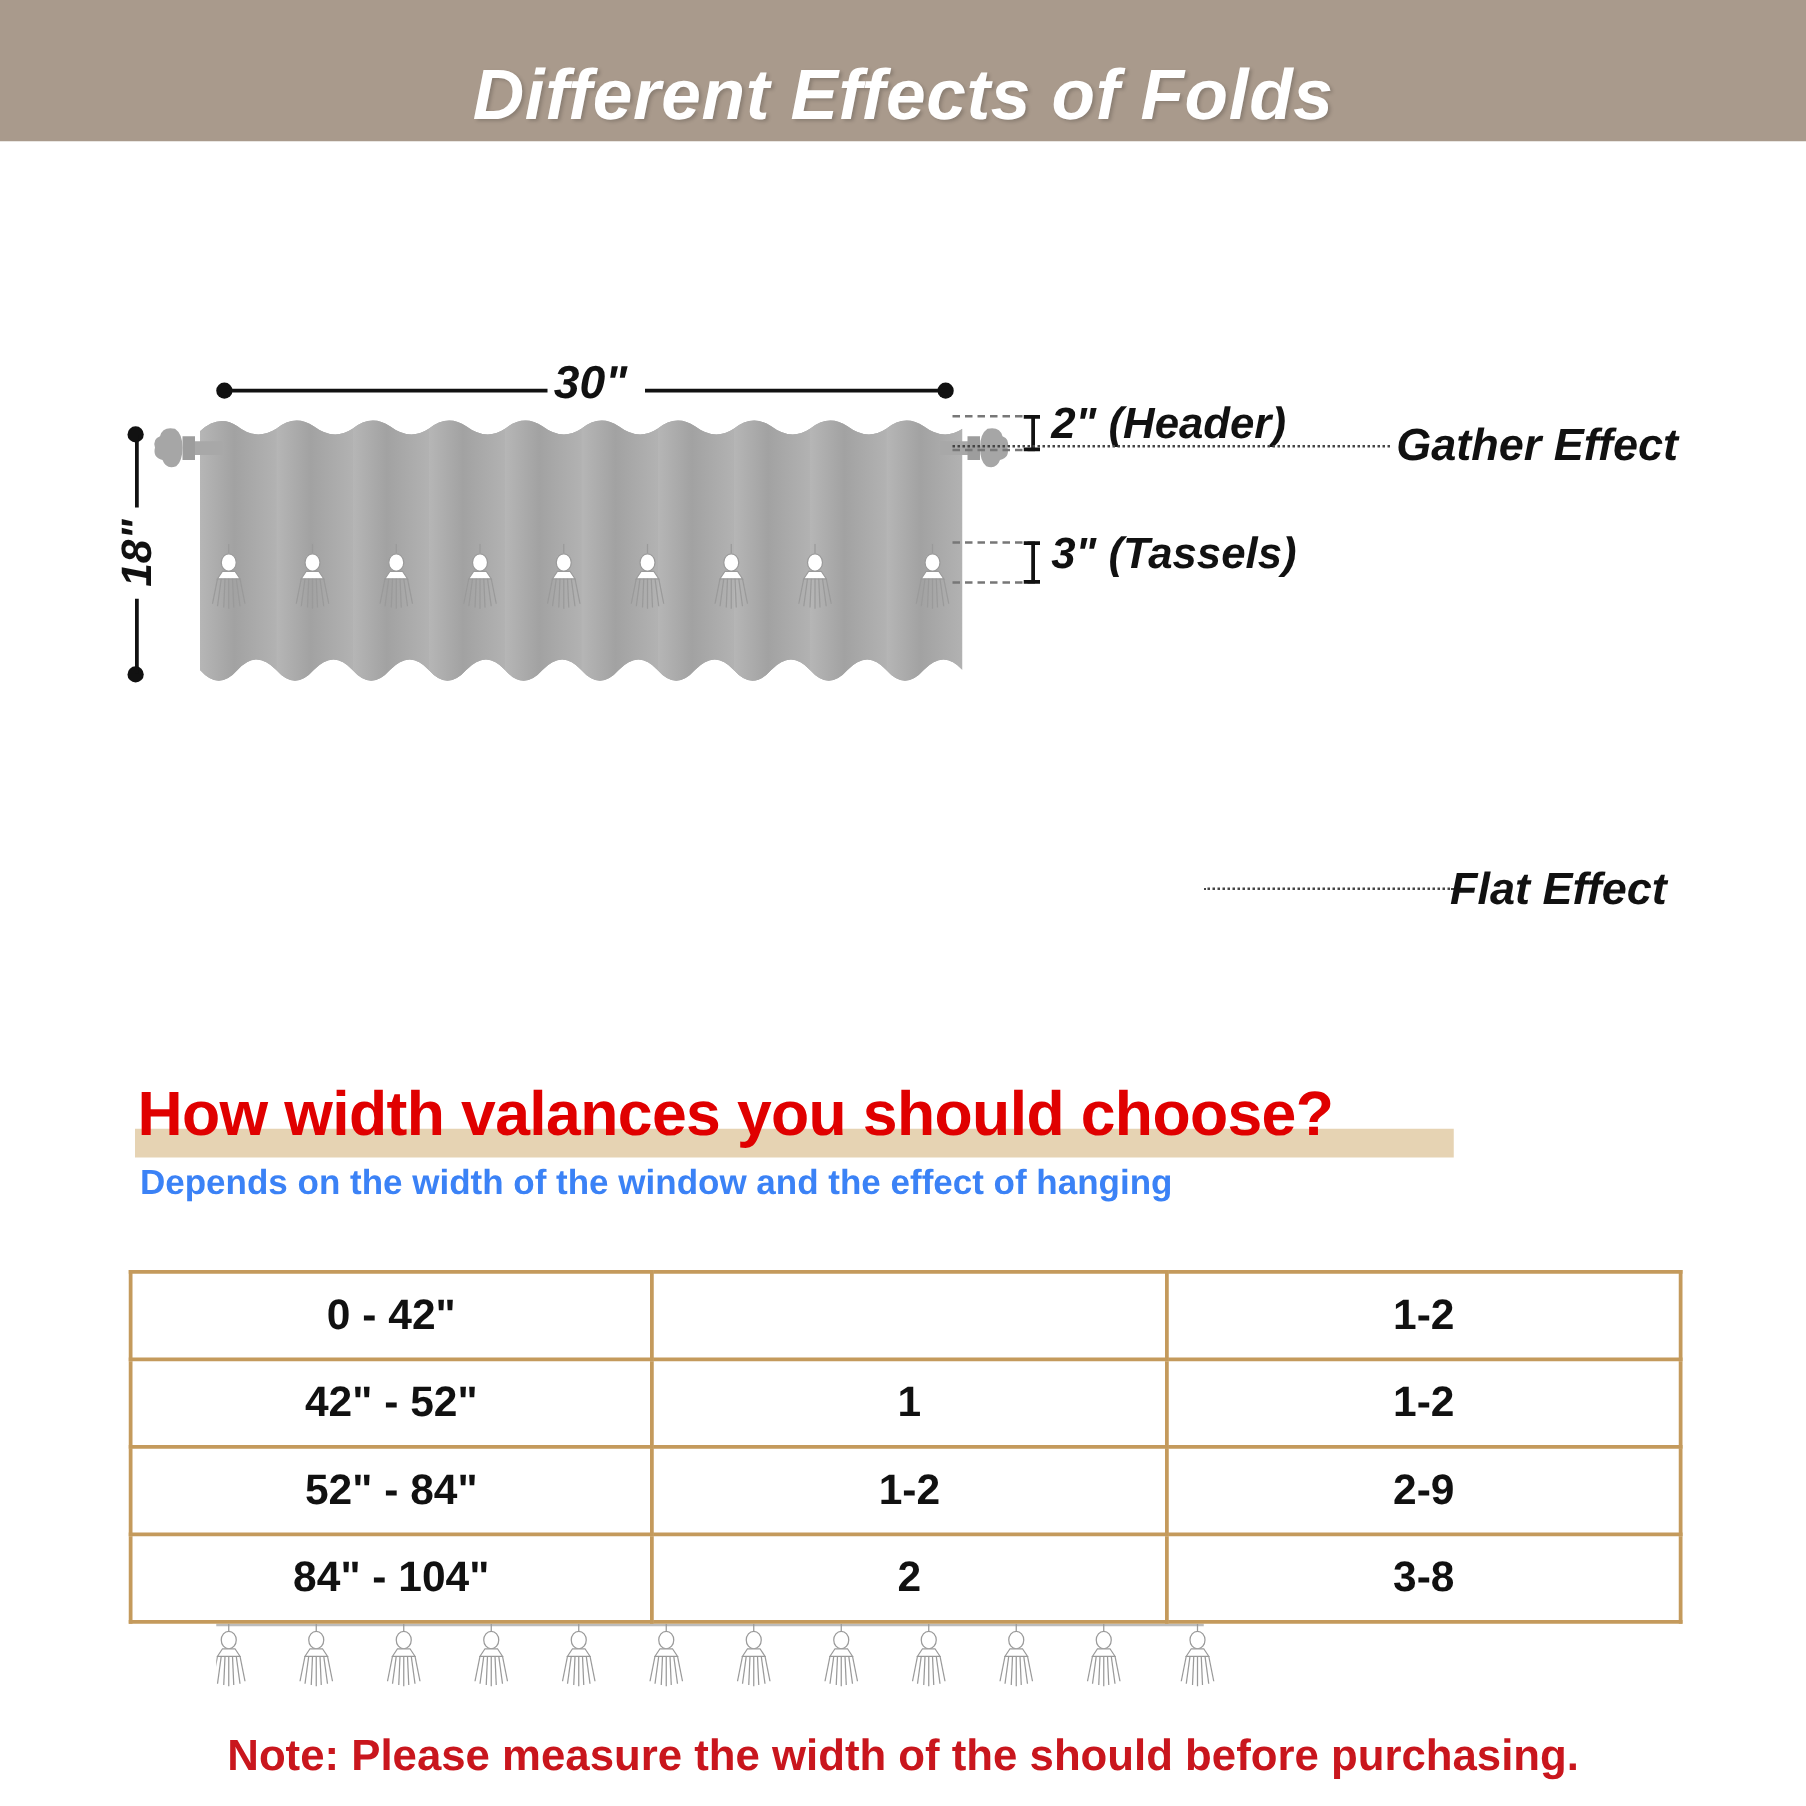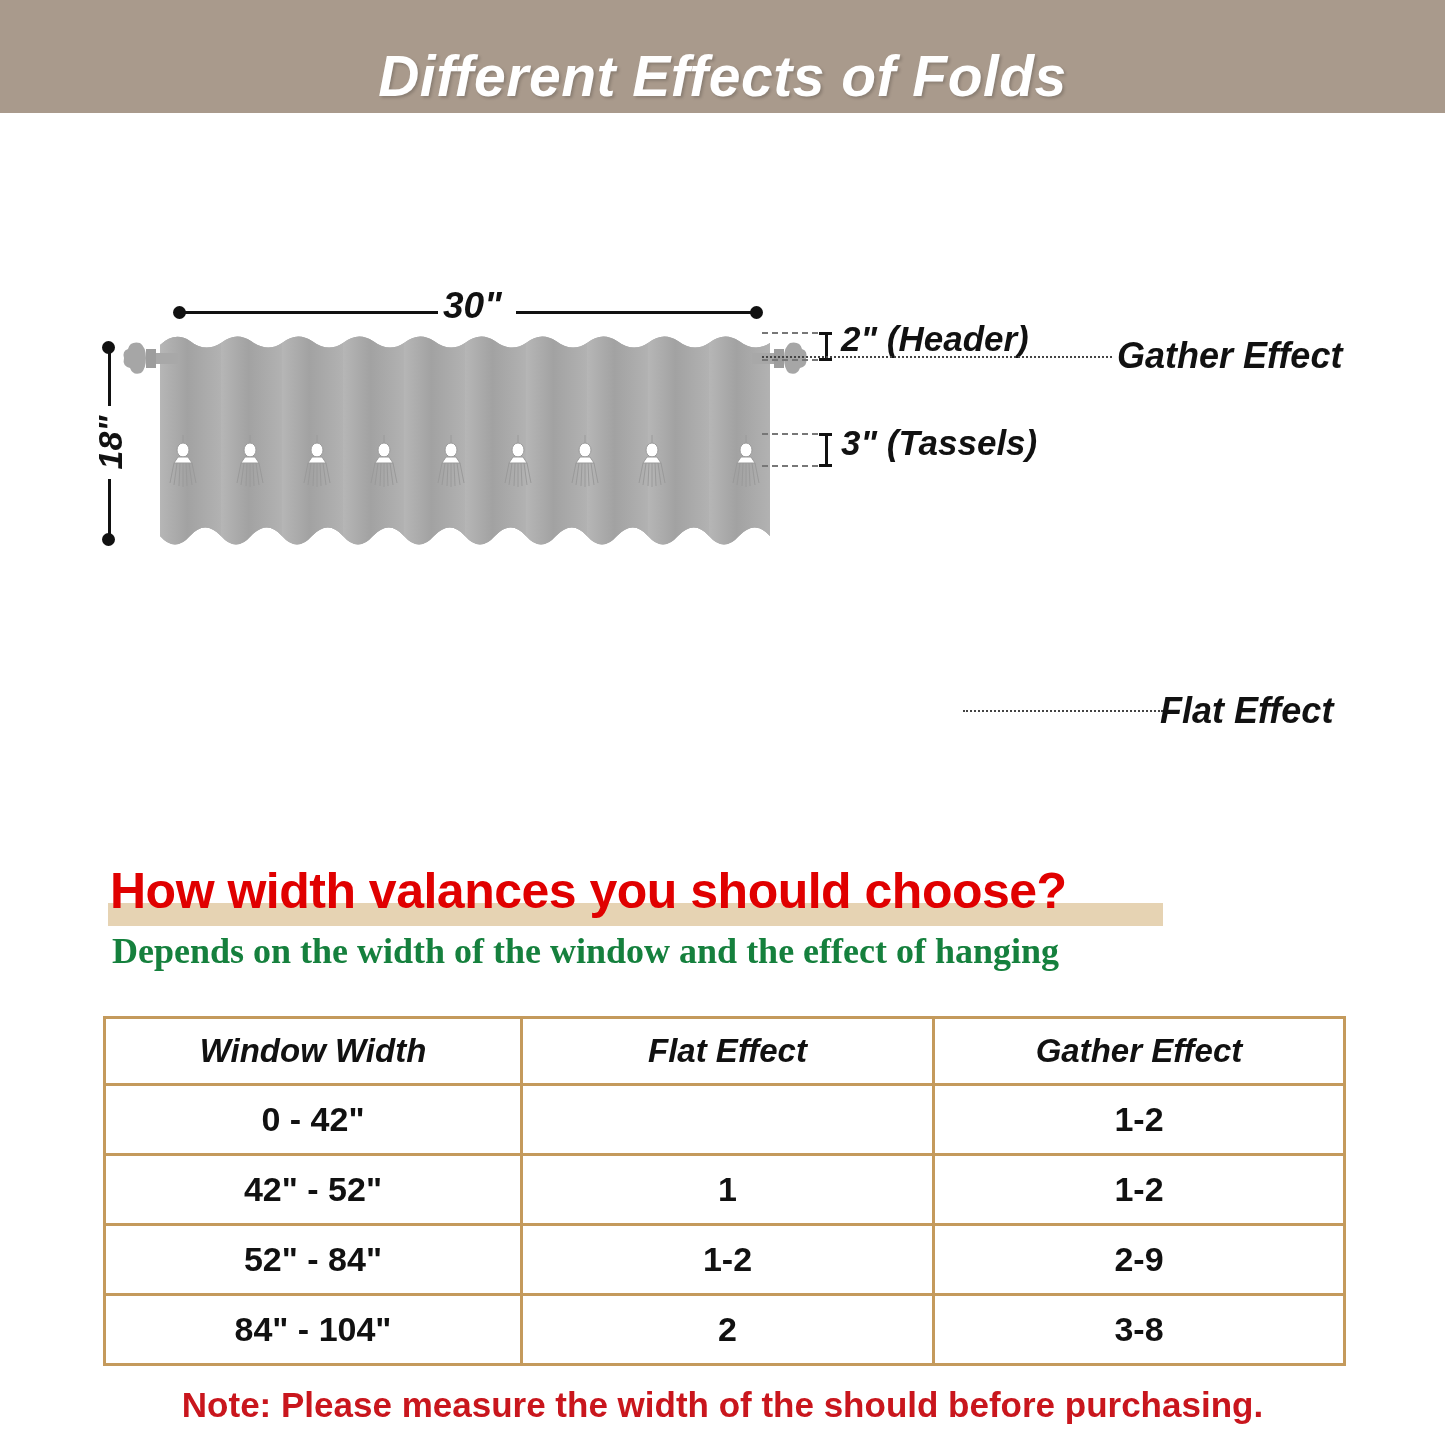--- a/index.html
+++ b/index.html
@@ -41,22 +41,22 @@
 
   .calloutlabel{position:absolute;font-weight:bold;font-style:italic;color:#111;white-space:nowrap;}
 
   
   .tassel{position:absolute;}
 
   
   .hl-band{position:absolute;background:#e6d3b3;}
   .redhead{position:absolute;color:#e00000;font-weight:bold;font-size:50px;white-space:nowrap;
            font-family:"Liberation Sans",sans-serif;letter-spacing:-0.5px;}
-  .subhead{position:absolute;color:#15803d;font-weight:bold;font-size:36px;white-space:nowrap;
-           font-family:Liberation Serif, serif;}
+  .subhead{position:absolute;color:#3b82f6;font-weight:bold;font-size:28px;white-space:nowrap;
+           font-family:Liberation Sans, sans-serif;}
 
   
   #choose-table{position:absolute;left:103px;top:1016px;width:1240px;border-collapse:collapse;
                 table-layout:fixed;background:#fff;}
   #choose-table td{border:3px solid #c49a5c;text-align:center;color:#111;
                    font-family:"Liberation Sans",sans-serif;}
   #choose-table tr.headrow td{height:62px;font-weight:bold;font-style:italic;font-size:33px;}
   #choose-table tr.bodyrow td{height:65px;font-weight:bold;font-size:34px;}
   #choose-table col.c1{width:417px;}
   #choose-table col.c2{width:412px;}
@@ -449,25 +449,20 @@
 <div class="redhead" style="left:110px;top:862px;">How width valances you should choose?</div>
 <div class="subhead" style="left:112px;top:930px;">Depends on the width of the window and the effect of hanging</div>
 
 <table id="choose-table">
   <colgroup>
       <col class="c1">
       <col class="c2">
       <col class="c3">
     </colgroup>
   <tbody>
-    <tr class="headrow">
-      <td>Window Width</td>
-      <td>Flat Effect</td>
-      <td>Gather Effect</td>
-    </tr>
     <tr class="bodyrow">
       <td>0 - 42"</td>
       <td></td>
       <td>1-2</td>
     </tr>
     <tr class="bodyrow">
       <td>42" - 52"</td>
       <td>1</td>
       <td>1-2</td>
     </tr>

